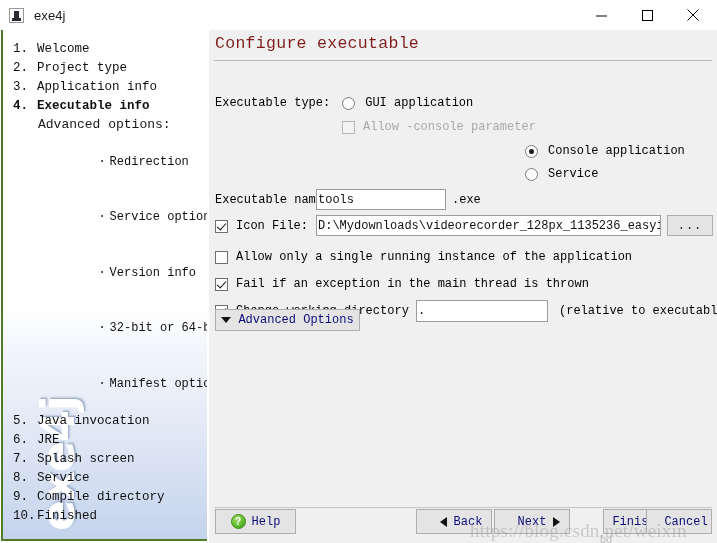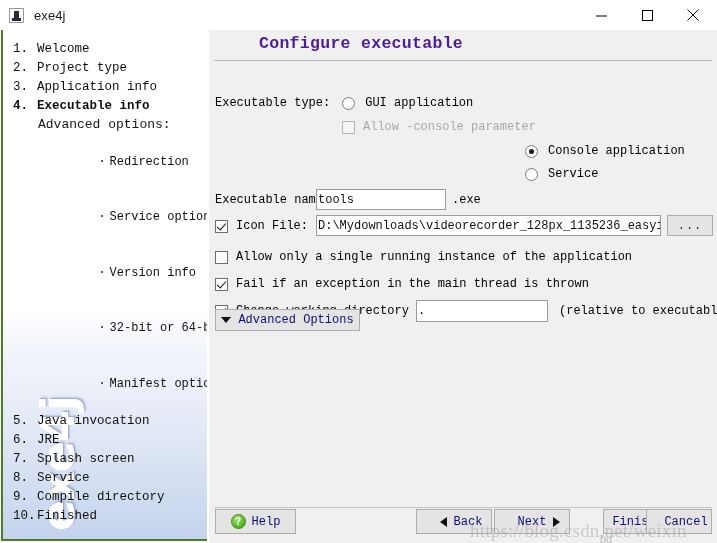--- a/index.html
+++ b/index.html
@@ -159,24 +159,23 @@
     position: absolute;
     left: 209px; top: 30px;
     width: 508px; height: 513px;
     background: #f0f0f0;
     box-sizing: border-box;
   }
   #page-title {
     position: absolute;
     left: 6px; top: 4px;
     font-size: 16.5px;
-    font-weight: bold;
-    color: #4c1d95;
+    font-weight: normal;
+    color: #7f1d1d;
     letter-spacing: 0.3px;
-    margin-left: 44px;
   }
   #title-rule {
     position: absolute;
     left: 5px; top: 30px;
     width: 498px;
     height: 1px;
     background: #b9b9b9;
   }
 
   .form-row {

